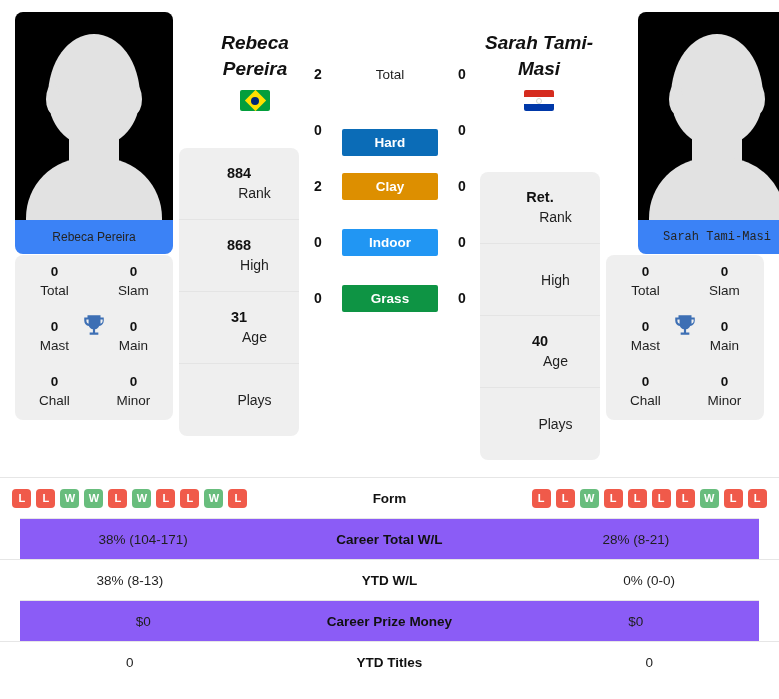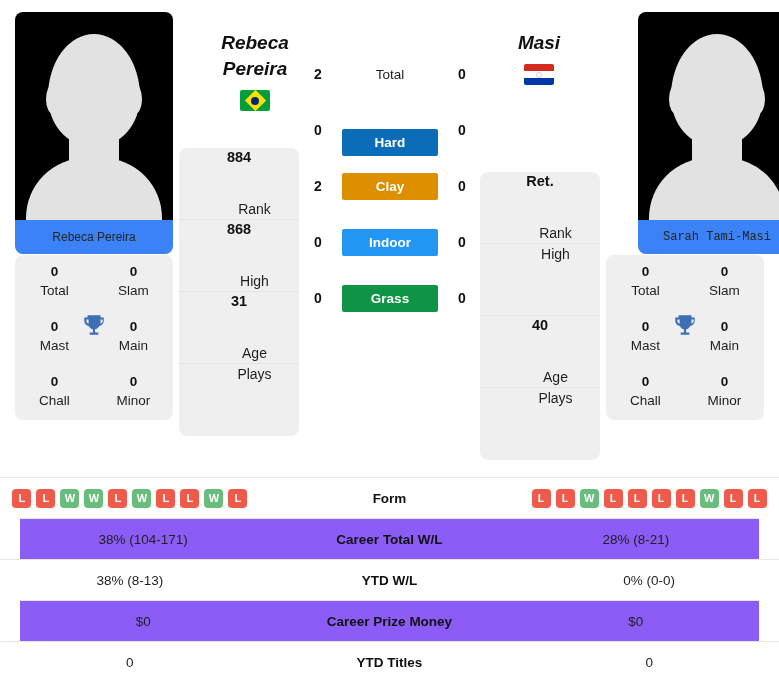--- a/index.html
+++ b/index.html
@@ -186,21 +186,21 @@
     border-radius: 8px;
     overflow: hidden;
   }
   .rank-card.left  { left: 179px; top: 148px; }
   .rank-card.right { left: 480px; top: 172px; }
   .rank-row {
     height: 72px;
     display: flex;
     flex-direction: column;
     align-items: center;
-    justify-content: space-between;
+    justify-content: center;
     border-bottom: 1px solid #e4e4e4;
   }
   .rank-row:last-child { border-bottom: none; }
   .rank-val {
     font-size: 14.5px;
     font-weight: bold;
     color: #111111;
     line-height: 19px;
   }
   .rank-lbl {
@@ -311,20 +311,21 @@
     <div class="name-head left">
       <div class="nm">Rebeca</div>
       <div class="nm">Pereira</div>
       <span class="flag flag-br">
         <span class="dia"></span>
         <span class="circ"></span>
       </span>
     </div>
 
     <div class="name-head right">
+      <div class="nm">Sarah Tami-</div>
       <div class="nm">Masi</div>
       <span class="flag flag-py">
         <span class="s1"></span>
         <span class="s3"></span>
         <span class="em"></span>
       </span>
     </div>
 
     <div class="surfaces">
       <div class="surf-row">

